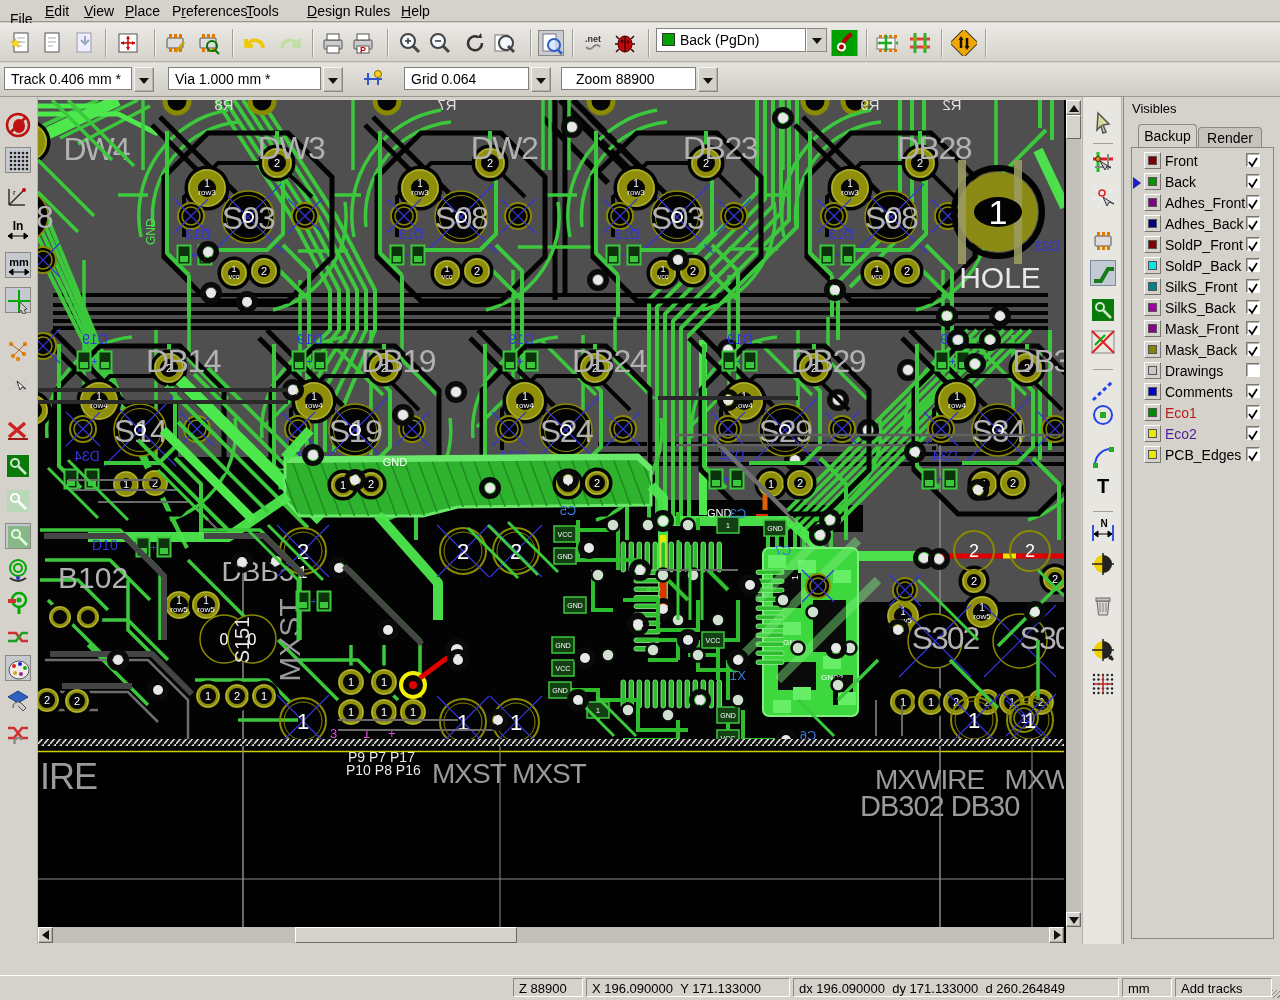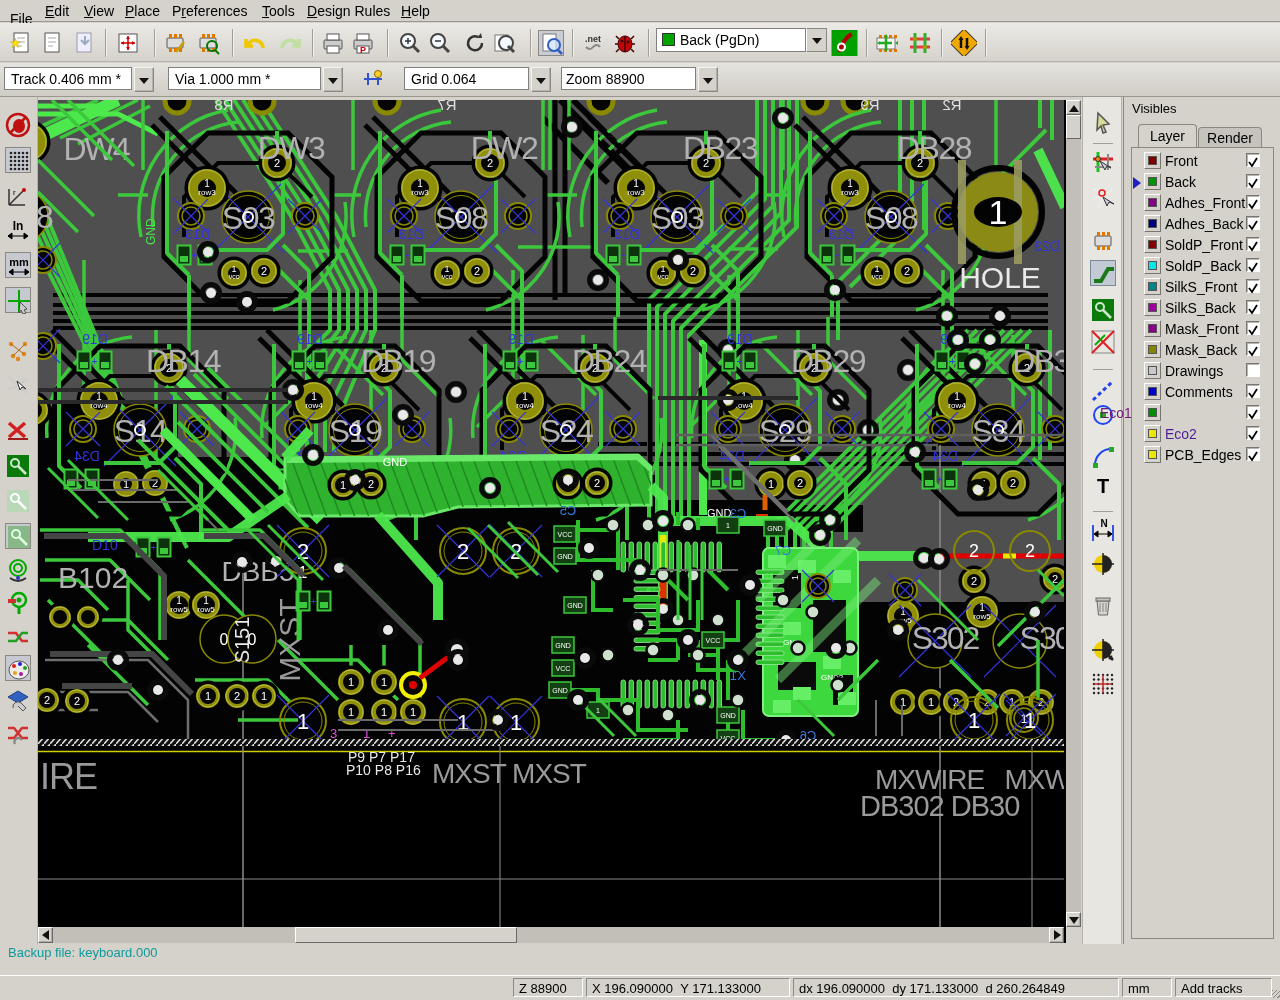--- a/index.html
+++ b/index.html
@@ -11,21 +11,21 @@
 .rtb{position:absolute;left:1082px;top:97px;width:40px;height:847px;background:#e8e6e1;border-left:1px solid #b5b2ab;border-right:1px solid #b5b2ab}
 .rpanel{position:absolute;left:1123px;top:97px;width:157px;height:848px;background:#d5d2cb}
 .canvas{position:absolute;left:38px;top:100px;width:1026px;height:827px;background:#4f4f4f}
 </style></head><body>
 <div class="menubar">
     <span style="position:absolute;left:10px;top:11px"><u>F</u>ile</span>
     <span style="position:absolute;left:45px;top:3px"><u>E</u>dit</span>
     <span style="position:absolute;left:84px;top:3px"><u>V</u>iew</span>
     <span style="position:absolute;left:125px;top:3px"><u>P</u>lace</span>
     <span style="position:absolute;left:172px;top:3px">P<u>r</u>eferences</span>
-    <span style="position:absolute;left:262px;top:3px"><u>T</u>ools</span>
+    <span style="position:absolute;left:246px;top:3px"><u>T</u>ools</span>
     <span style="position:absolute;left:307px;top:3px"><u>D</u>esign Rules</span>
     <span style="position:absolute;left:401px;top:3px"><u>H</u>elp</span>
   </div>
 <div class="tb1">
     <div style="position:absolute;left:9px;top:7px;width:26px;height:26px;"><svg width="26" height="26" viewBox="0 0 26 26">
         <rect x="5" y="3" width="14" height="19" fill="#fff" stroke="#555"></rect>
         <path d="M8,8h8M8,12h8M8,16h5" stroke="#aaa" stroke-width="1"></path>
         <path d="M7,22 l2,-5 -4,-3 5,0 2,-5 2,5 5,0 -4,3 2,5 -5,-3z" fill="#ffe000" stroke="#a80" stroke-width="0.5" transform="translate(-2,2) scale(0.7)"></path>
       </svg></div>
     <div style="position:absolute;left:40px;top:7px;width:26px;height:26px;"><svg width="26" height="26" viewBox="0 0 26 26">
@@ -168,21 +168,21 @@
       <div style="margin:10px 0 0 4px;width:0;height:0;border:5px solid transparent;border-top:6px solid #111"></div>
     </div>
     <div style="position:absolute;left:362px;top:5px;width:22px;height:22px"><svg width="22" height="22">
         <path d="M2,11 h18 M6,5 v12 M16,5 v12" stroke="#3355cc" stroke-width="2"></path>
         <circle cx="16" cy="6" r="3.5" fill="#ffd020" stroke="#886600"></circle>
       </svg></div>
     <div style="position:absolute;left:404px;top:4px;width:125px;height:23px;background:#fff;border:1px solid #808080;font-size:14px;color:#000;line-height:23px;padding-left:6px;white-space:nowrap">Grid 0.064</div>
     <div style="position:absolute;left:531px;top:4px;width:20px;height:25px;background:#d5d2cb;border:1px solid #f5f4f1;border-right-color:#8a8880;border-bottom-color:#8a8880;box-shadow:inset -1px -1px 0 #b5b2ab">
       <div style="margin:10px 0 0 4px;width:0;height:0;border:5px solid transparent;border-top:6px solid #111"></div>
     </div>
-    <div style="position:absolute;left:561px;top:4px;width:135px;height:23px;background:#fff;border:1px solid #808080;font-size:14px;color:#000;line-height:23px;padding-left:4px;white-space:nowrap">Zoom 88900</div>
+    <div style="position:absolute;left:561px;top:4px;width:135px;height:23px;background:#fff;border:1px solid #808080;font-size:14px;color:#000;line-height:23px;padding-left:14px;white-space:nowrap">Zoom 88900</div>
     <div style="position:absolute;left:698px;top:4px;width:20px;height:25px;background:#d5d2cb;border:1px solid #f5f4f1;border-right-color:#8a8880;border-bottom-color:#8a8880;box-shadow:inset -1px -1px 0 #b5b2ab">
       <div style="margin:10px 0 0 4px;width:0;height:0;border:5px solid transparent;border-top:6px solid #111"></div>
     </div>
   </div>
 <div class="ltb">
     <div style="position:absolute;left:5px;top:15px;width:26px;height:26px;"><svg width="26" height="26" viewBox="0 0 26 26">
         <ellipse cx="14" cy="14" rx="6" ry="7" fill="#c01010"></ellipse>
         <circle cx="13" cy="13" r="11" fill="none" stroke="#c01010" stroke-width="2.5"></circle>
         <path d="M5,21 L21,5" stroke="#c01010" stroke-width="2.5"></path>
       </svg></div>
@@ -1591,21 +1591,21 @@
         <circle cx="22.0" cy="22.0" r="1.2" fill="#222"></circle>
         <path d="M13,4 v18 M4,13 h18" stroke="#c03030" stroke-width="1.5"></path>
       </svg></div>
     <div style="position:absolute;left:10px;top:46px;width:20px;height:1px;background:#a09e98"></div>
     <div style="position:absolute;left:10px;top:272px;width:20px;height:1px;background:#a09e98"></div>
     <div style="position:absolute;left:10px;top:414px;width:20px;height:1px;background:#a09e98"></div>
   </div>
 <div class="rpanel"></div>
 <div style="position:absolute;left:1123px;top:97px;width:3px;height:848px;background:#d5d2cb;border-left:1px solid #8a8880"></div>
 <div style="position:absolute;left:1132px;top:101px;font-size:13px;color:#000">Visibles</div>
-<div style="position:absolute;left:1138px;top:124px;width:59px;height:24px;background:#d5d2cb;border:1px solid #8a8880;border-bottom:none;border-radius:4px 4px 0 0;font-size:14px;text-align:center;line-height:23px">Layer</div>
+<div style="position:absolute;left:1138px;top:124px;width:59px;height:24px;background:#d5d2cb;border:1px solid #8a8880;border-bottom:none;border-radius:4px 4px 0 0;font-size:14px;text-align:center;line-height:23px">Backup</div>
 <div style="position:absolute;left:1198px;top:127px;width:64px;height:21px;background:#c6c3bc;border:1px solid #8a8880;border-bottom:none;border-radius:4px 4px 0 0;font-size:14px;text-align:center;line-height:20px">Render</div>
 <div style="position:absolute;left:1131px;top:147px;width:143px;height:792px;background:#d5d2cb;border:1px solid #8a8880"></div>
 <div style="position:absolute;left:1144px;top:152px;width:17px;height:17px;background:#d5d2cb;border:1px solid #fff;border-right-color:#77756f;border-bottom-color:#77756f">
     <div style="margin:3px;width:9px;height:9px;background:#7f0000;border:1px solid #555"></div>
   </div>
 <div style="position:absolute;left:1165px;top:153px;font-size:14px;color:#000">Front</div>
 <div style="position:absolute;left:1246px;top:153px;width:14px;height:14px;background:#fff;border:1px solid #77756f;border-right-color:#fff;border-bottom-color:#fff;box-shadow:1px 1px 0 #b8b5ae inset"><svg width="12" height="12">
       <path d="M2,6 l3,4 5,-8" stroke="#000" stroke-width="1.8" fill="none"></path>
     </svg></div>
 <div style="position:absolute;left:1133px;top:177px;width:0;height:0;border:6px solid transparent;border-left:8px solid #2020c0"></div>
@@ -1680,40 +1680,39 @@
 <div style="position:absolute;left:1144px;top:383px;width:17px;height:17px;background:#d5d2cb;border:1px solid #fff;border-right-color:#77756f;border-bottom-color:#77756f">
     <div style="margin:3px;width:9px;height:9px;background:#0000c8;border:1px solid #555"></div>
   </div>
 <div style="position:absolute;left:1165px;top:384px;font-size:14px;color:#000">Comments</div>
 <div style="position:absolute;left:1246px;top:384px;width:14px;height:14px;background:#fff;border:1px solid #77756f;border-right-color:#fff;border-bottom-color:#fff;box-shadow:1px 1px 0 #b8b5ae inset"><svg width="12" height="12">
       <path d="M2,6 l3,4 5,-8" stroke="#000" stroke-width="1.8" fill="none"></path>
     </svg></div>
 <div style="position:absolute;left:1144px;top:404px;width:17px;height:17px;background:#d5d2cb;border:1px solid #fff;border-right-color:#77756f;border-bottom-color:#77756f">
     <div style="margin:3px;width:9px;height:9px;background:#008c00;border:1px solid #555"></div>
   </div>
-<div style="position:absolute;left:1100px;top:405px;font-size:14px;color:#701a75">Eco1</div>
+<div style="position:absolute;left:1165px;top:405px;font-size:14px;color:#b91c1c">Eco1</div>
 <div style="position:absolute;left:1246px;top:405px;width:14px;height:14px;background:#fff;border:1px solid #77756f;border-right-color:#fff;border-bottom-color:#fff;box-shadow:1px 1px 0 #b8b5ae inset"><svg width="12" height="12">
       <path d="M2,6 l3,4 5,-8" stroke="#000" stroke-width="1.8" fill="none"></path>
     </svg></div>
 <div style="position:absolute;left:1144px;top:425px;width:17px;height:17px;background:#d5d2cb;border:1px solid #fff;border-right-color:#77756f;border-bottom-color:#77756f">
     <div style="margin:3px;width:9px;height:9px;background:#e8e800;border:1px solid #555"></div>
   </div>
 <div style="position:absolute;left:1165px;top:426px;font-size:14px;color:#4c1d95">Eco2</div>
 <div style="position:absolute;left:1246px;top:426px;width:14px;height:14px;background:#fff;border:1px solid #77756f;border-right-color:#fff;border-bottom-color:#fff;box-shadow:1px 1px 0 #b8b5ae inset"><svg width="12" height="12">
       <path d="M2,6 l3,4 5,-8" stroke="#000" stroke-width="1.8" fill="none"></path>
     </svg></div>
 <div style="position:absolute;left:1144px;top:446px;width:17px;height:17px;background:#d5d2cb;border:1px solid #fff;border-right-color:#77756f;border-bottom-color:#77756f">
     <div style="margin:3px;width:9px;height:9px;background:#e8e800;border:1px solid #555"></div>
   </div>
 <div style="position:absolute;left:1165px;top:447px;font-size:14px;color:#000">PCB_Edges</div>
 <div style="position:absolute;left:1246px;top:447px;width:14px;height:14px;background:#fff;border:1px solid #77756f;border-right-color:#fff;border-bottom-color:#fff;box-shadow:1px 1px 0 #b8b5ae inset"><svg width="12" height="12">
       <path d="M2,6 l3,4 5,-8" stroke="#000" stroke-width="1.8" fill="none"></path>
     </svg></div>
 <div style="position:absolute;left:0;top:944px;width:1280px;height:31px;background:#d5d2cb;font-size:13px;color:#0d9b9b">
-<div style="padding:1px 0 0 8px">Backup file: keyboard.000</div>
   </div>
 <div style="position:absolute;left:0;top:975px;width:1280px;height:25px;background:#d5d2cb;border-top:1px solid #fff">
     <div style="position:absolute;left:513px;top:2px;width:70px;height:19px;background:#d5d2cb;border:1px solid #8c8a85;border-right-color:#fdfdfd;border-bottom-color:#fdfdfd;font-size:13px;color:#000;line-height:19px;padding-left:5px;white-space:nowrap">Z 88900</div>
     <div style="position:absolute;left:586px;top:2px;width:204px;height:19px;background:#d5d2cb;border:1px solid #8c8a85;border-right-color:#fdfdfd;border-bottom-color:#fdfdfd;font-size:13px;color:#000;line-height:19px;padding-left:5px;white-space:nowrap">X 196.090000&nbsp;&nbsp;Y 171.133000</div>
     <div style="position:absolute;left:793px;top:2px;width:326px;height:19px;background:#d5d2cb;border:1px solid #8c8a85;border-right-color:#fdfdfd;border-bottom-color:#fdfdfd;font-size:13px;color:#000;line-height:19px;padding-left:5px;white-space:nowrap">dx 196.090000&nbsp;&nbsp;dy 171.133000&nbsp;&nbsp;d 260.264849</div>
     <div style="position:absolute;left:1122px;top:2px;width:50px;height:19px;background:#d5d2cb;border:1px solid #8c8a85;border-right-color:#fdfdfd;border-bottom-color:#fdfdfd;font-size:13px;color:#000;line-height:19px;padding-left:5px;white-space:nowrap">mm</div>
     <div style="position:absolute;left:1175px;top:2px;width:97px;height:19px;background:#d5d2cb;border:1px solid #8c8a85;border-right-color:#fdfdfd;border-bottom-color:#fdfdfd;font-size:13px;color:#000;line-height:19px;padding-left:5px;white-space:nowrap">Add tracks</div>
     <div style="position:absolute;left:1272px;top:14px;width:8px;height:8px;background:repeating-linear-gradient(135deg,#8a8880 0 1px,transparent 1px 3px)"></div>
   </div>
 </body></html>

